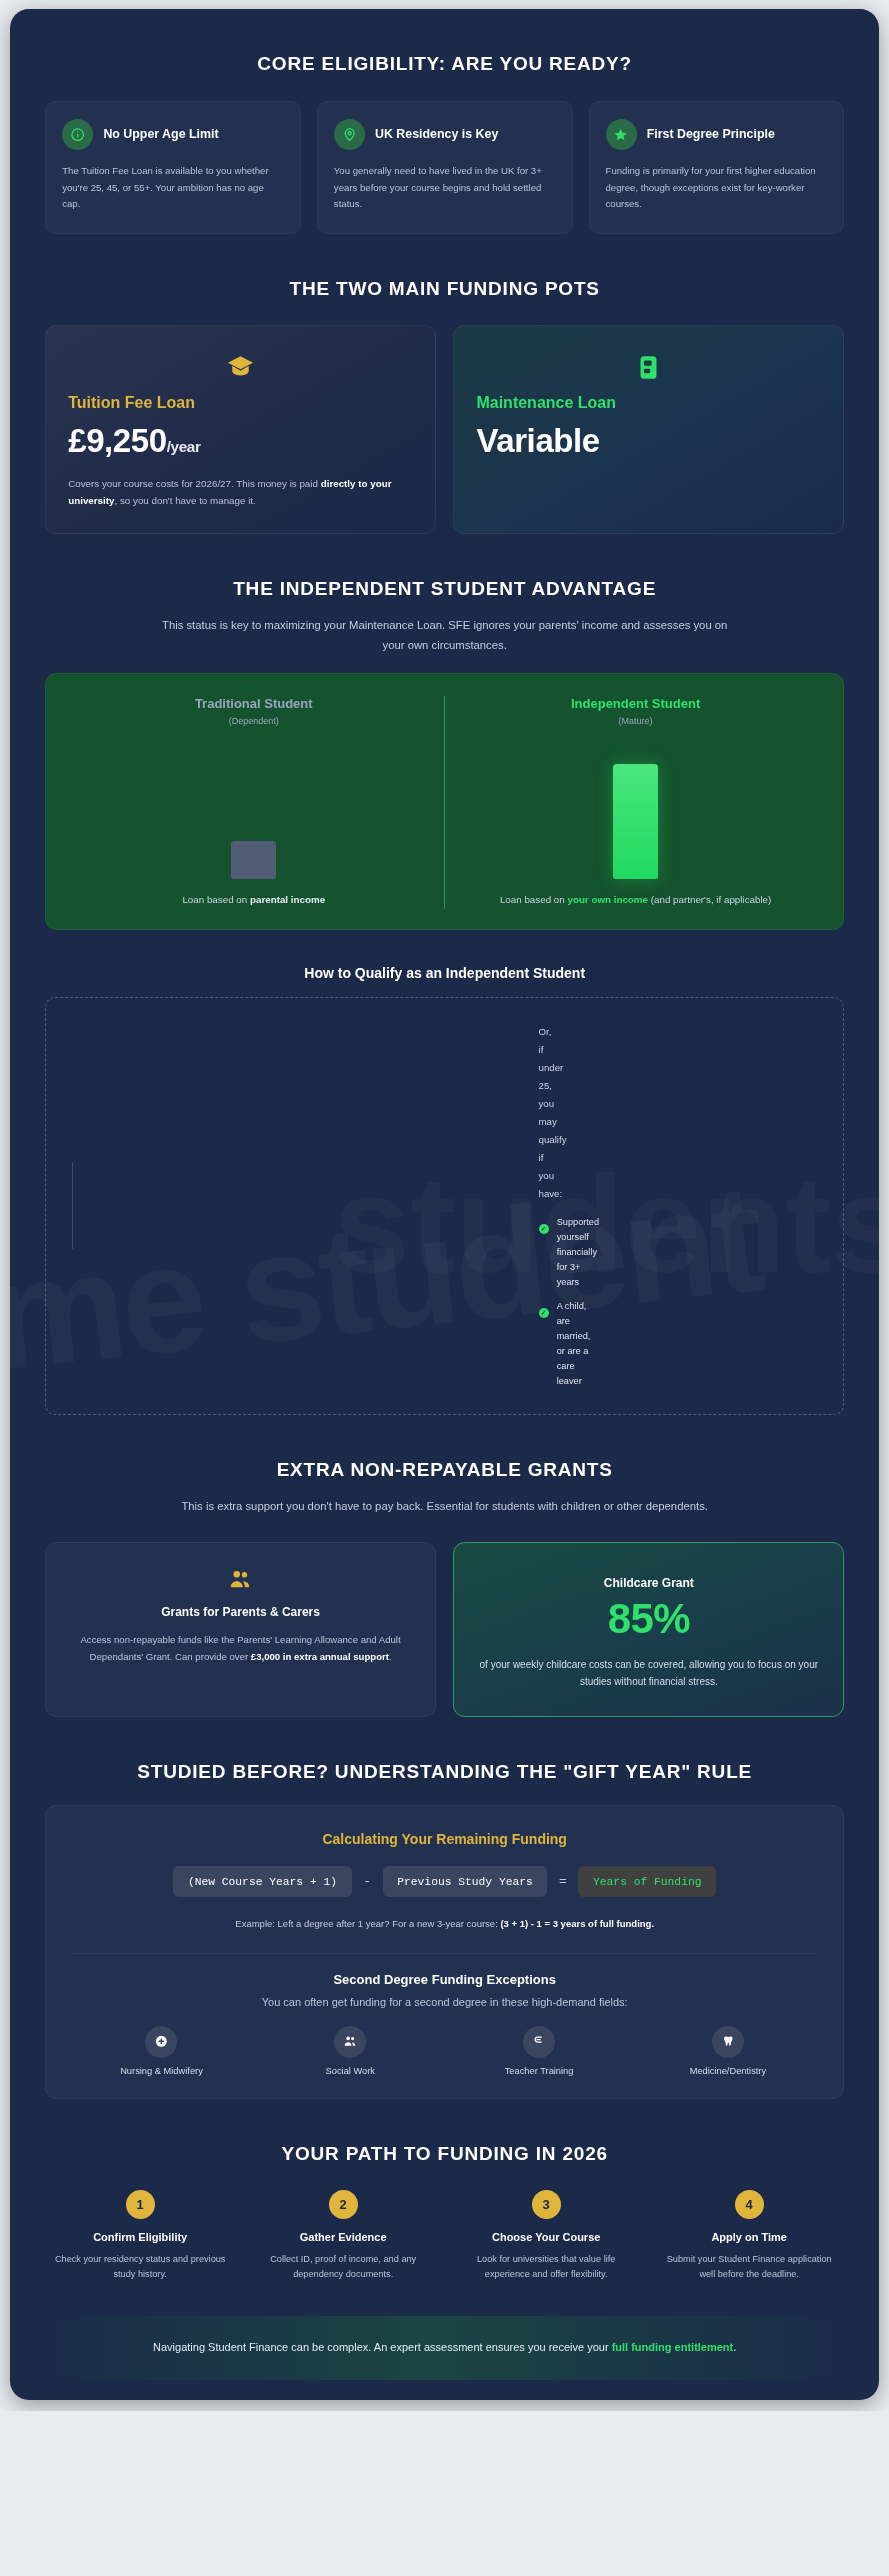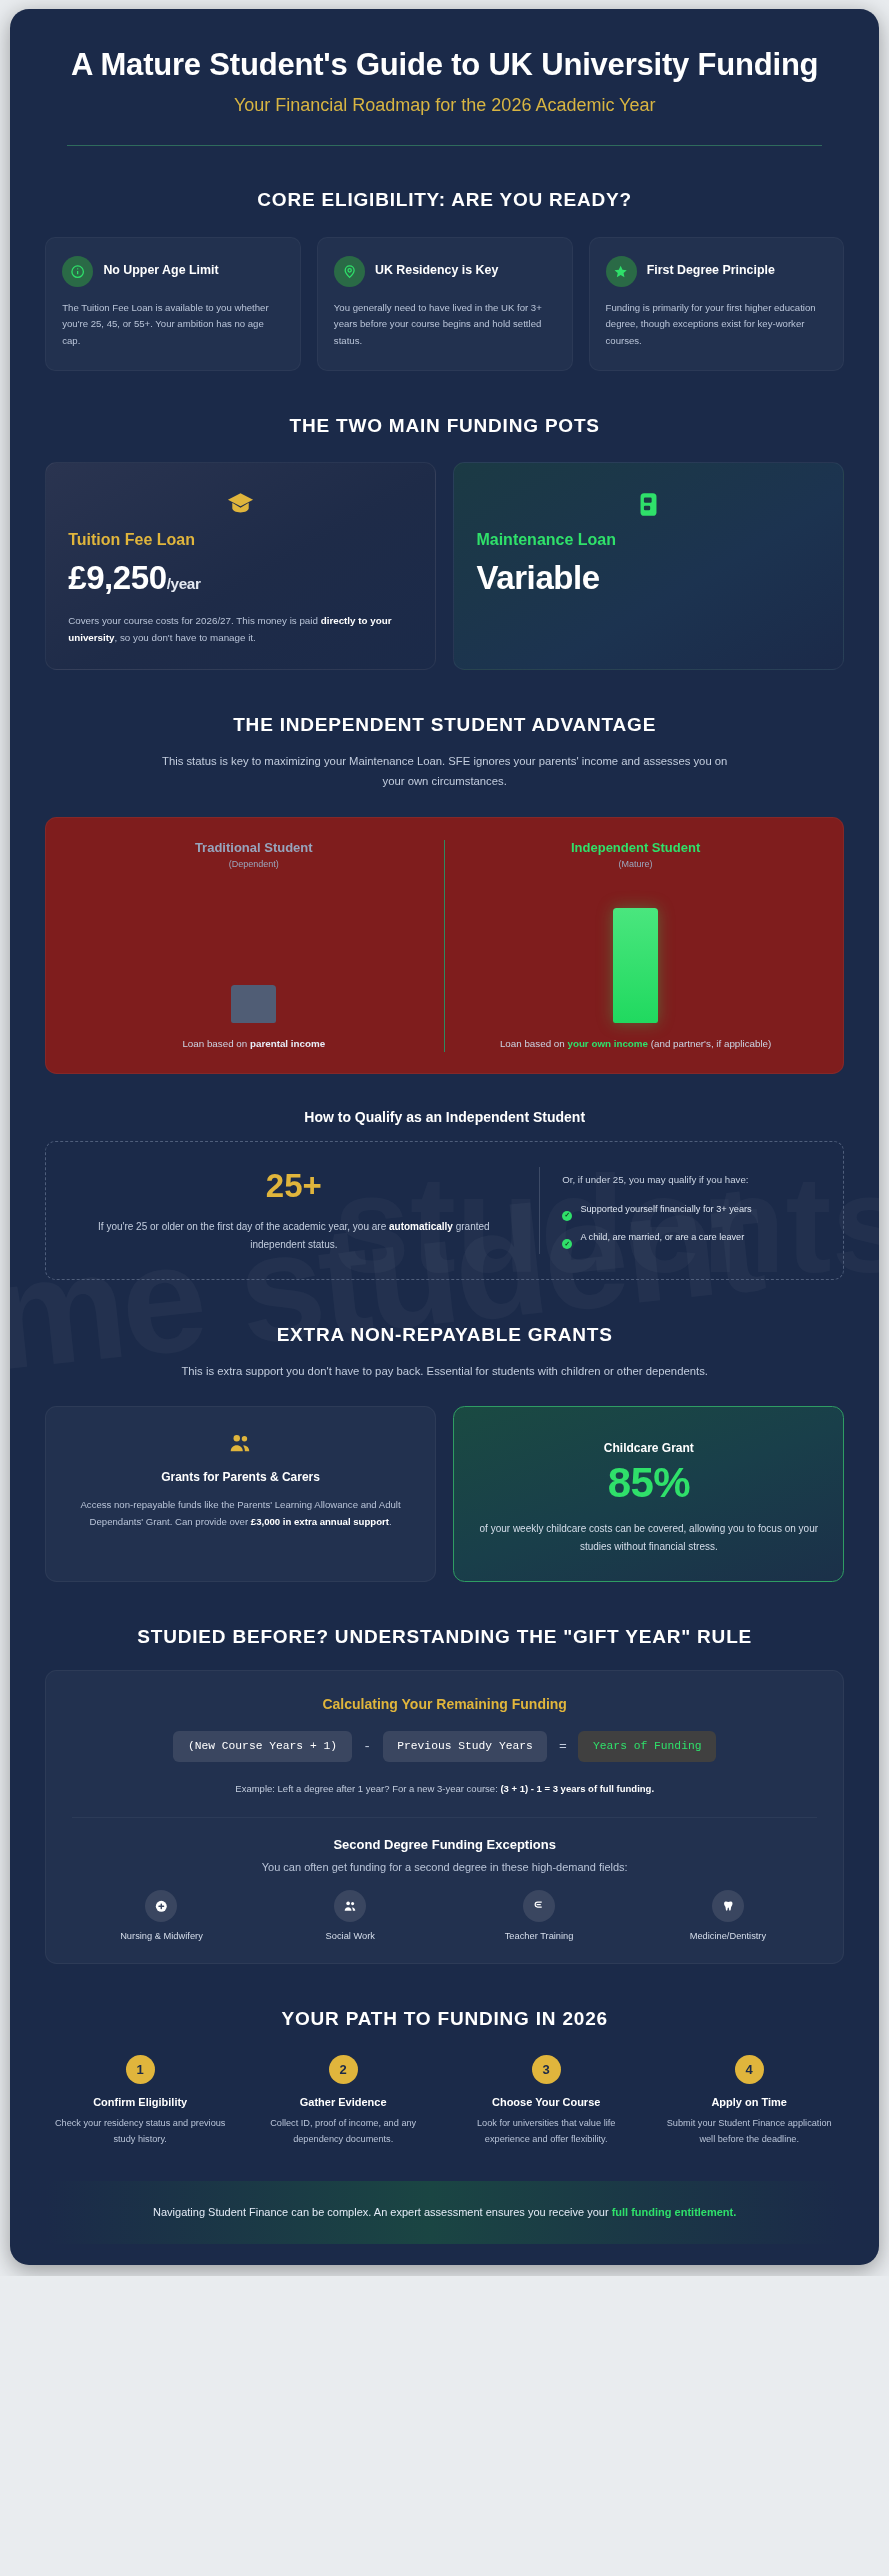--- a/index.html
+++ b/index.html
@@ -151,22 +151,22 @@
   .pot-desc {
     margin-top: 14.6px;
     font-size: 9.8px;
     line-height: 1.78;
     color: #b9c4d8;
   }
   .pot-desc b { color: #ffffff; }
 
   
   .compare {
-    margin-top: 25px;
-    background: #7f1d1d;
+    margin-top: 18px;
+    background: #14532d;
     border: 0.7px solid rgba(255,255,255,.05);
     border-radius: 11.6px;
     padding: 22px 25px 20.4px 25px;
     display: grid;
     grid-template-columns: 1fr 0.7px 1fr;
     gap: 0 8px;
   }
   .cmp-col { padding: 0 11.6px; text-align: center; display: flex; flex-direction: column; }
   .cmp-divider { background: #2f8a5e; width: 0.7px; align-self: stretch; }
   .cmp-title { font-size: 13px; font-weight: 700; color: #97a5bd; }
@@ -306,25 +306,20 @@
 </head>
 <body>
 
 <div class="infographic">
 
   <div class="watermark">me student</div>
   <div class="watermark2">students</div>
 
   <div class="inner">
 
-    <div class="header">
-      <h1>A Mature Student's Guide to UK University Funding</h1>
-      <div class="subtitle">Your Financial Roadmap for the 2026 Academic Year</div>
-      <div class="rule"></div>
-    </div>
 
     <div class="sec-title">CORE ELIGIBILITY: ARE YOU READY?</div>
     <div class="elig-grid">
 
       <div class="elig-card">
         <div class="elig-head">
           <span class="elig-icon">
             <svg viewBox="0 0 24 24" fill="none" stroke="#2fe06a" stroke-width="2">
                 <circle cx="12" cy="12" r="9"></circle>
                 <line x1="12" y1="11" x2="12" y2="16"></line>
@@ -410,24 +405,20 @@
         <div class="cmp-sub">(Mature)</div>
         <div class="bar-area">
           <div class="bar big"></div>
         </div>
         <div class="cmp-cap"><span>Loan based on </span><span class="hl">your own income</span><span> (and partner's, if applicable)</span></div>
       </div>
     </div>
 
     <div class="qualify-title">How to Qualify as an Independent Student</div>
     <div class="qualify">
-      <div class="q-left">
-        <div class="q-big">25+</div>
-        <div class="q-text"><span>If you're 25 or older on the first day of the academic year, you are </span><b>automatically</b><span> granted independent status.</span></div>
-      </div>
       <div class="q-divider"></div>
       <div class="q-right">
         <div>Or, if under 25, you may qualify if you have:</div>
         <div class="q-list">
           <div class="q-item">
             <span class="q-check">✓</span>
             <span class="q-item-text">Supported yourself financially for 3+ years</span>
           </div>
           <div class="q-item">
             <span class="q-check">✓</span>

